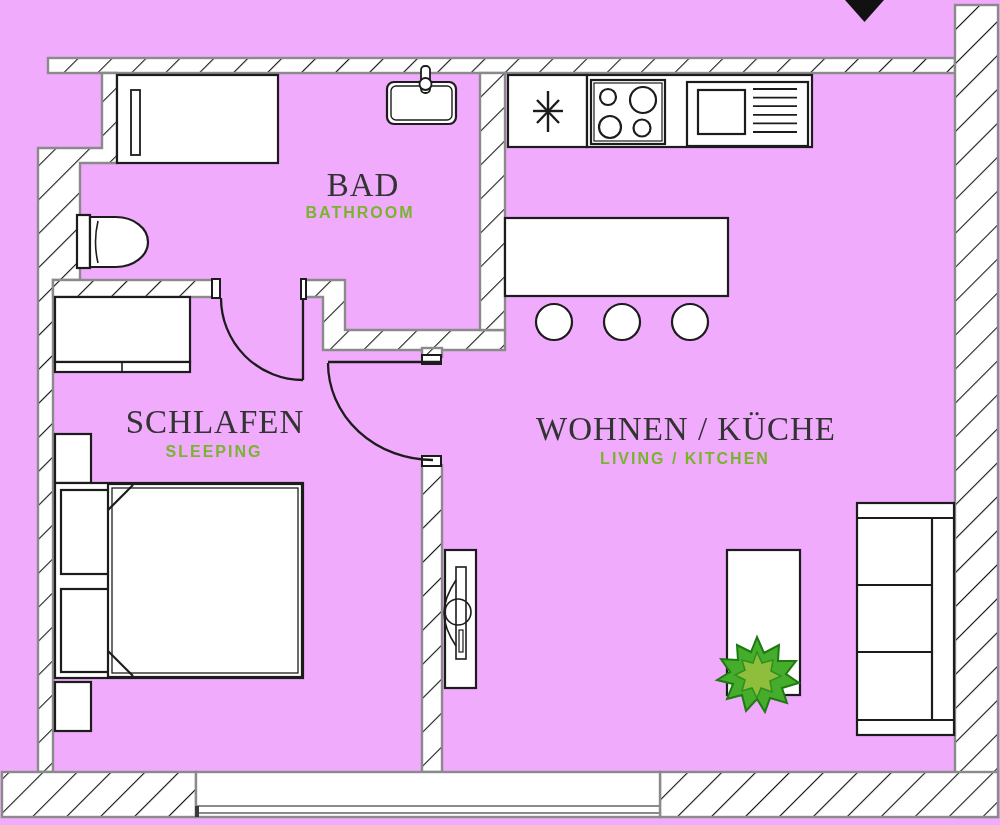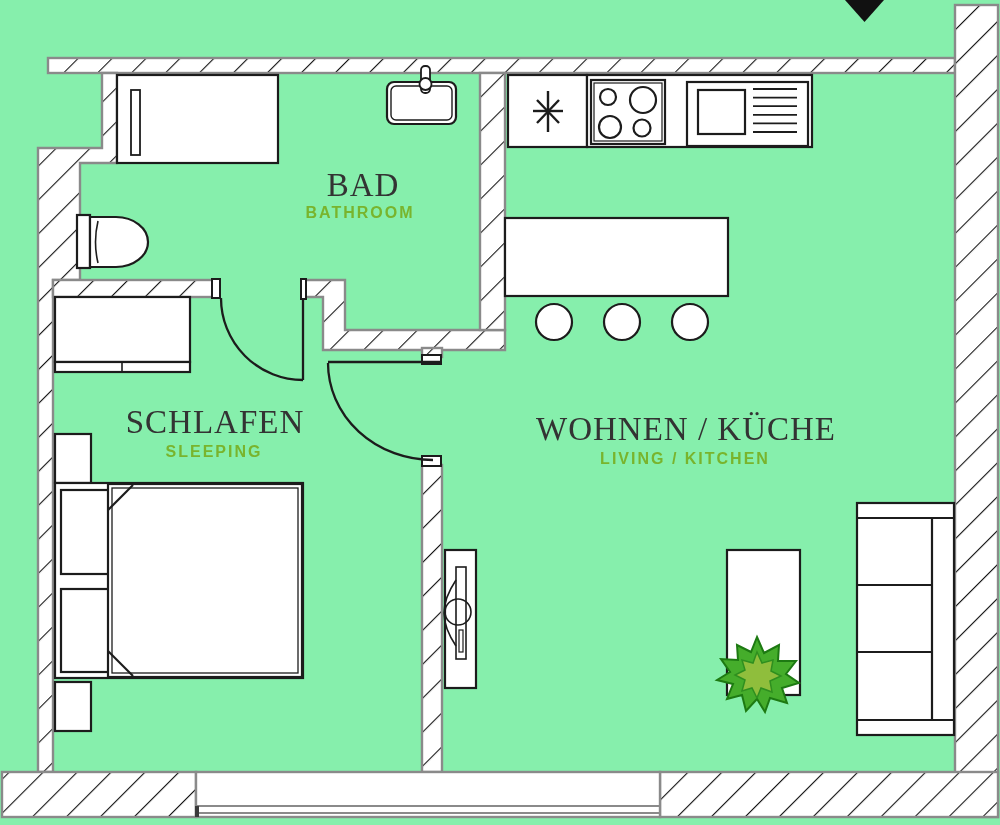--- a/index.html
+++ b/index.html
@@ -1,16 +1,16 @@
 <!DOCTYPE html>
 <html><head>
 <meta charset="utf-8">
 <style>
   html,body{margin:0;padding:0;background:#ffffff;}
-  .stage{position:relative;width:1000px;height:825px;background:#86efac;overflow:hidden;
+  .stage{position:relative;width:1000px;height:825px;background:#f0abfc;overflow:hidden;
          font-family:"Liberation Sans", sans-serif;}
   svg text{user-select:none;}
   .room-name{font-family:"Liberation Serif","DejaVu Serif",serif;fill:#333333;}
   .room-sub{font-family:"Liberation Sans","DejaVu Sans",sans-serif;font-weight:bold;letter-spacing:2px;}
 </style>
 </head>
 <body>
 
 <div class="stage">
 <svg width="1000" height="825" viewBox="0 0 1000 825" xmlns="http://www.w3.org/2000/svg">

